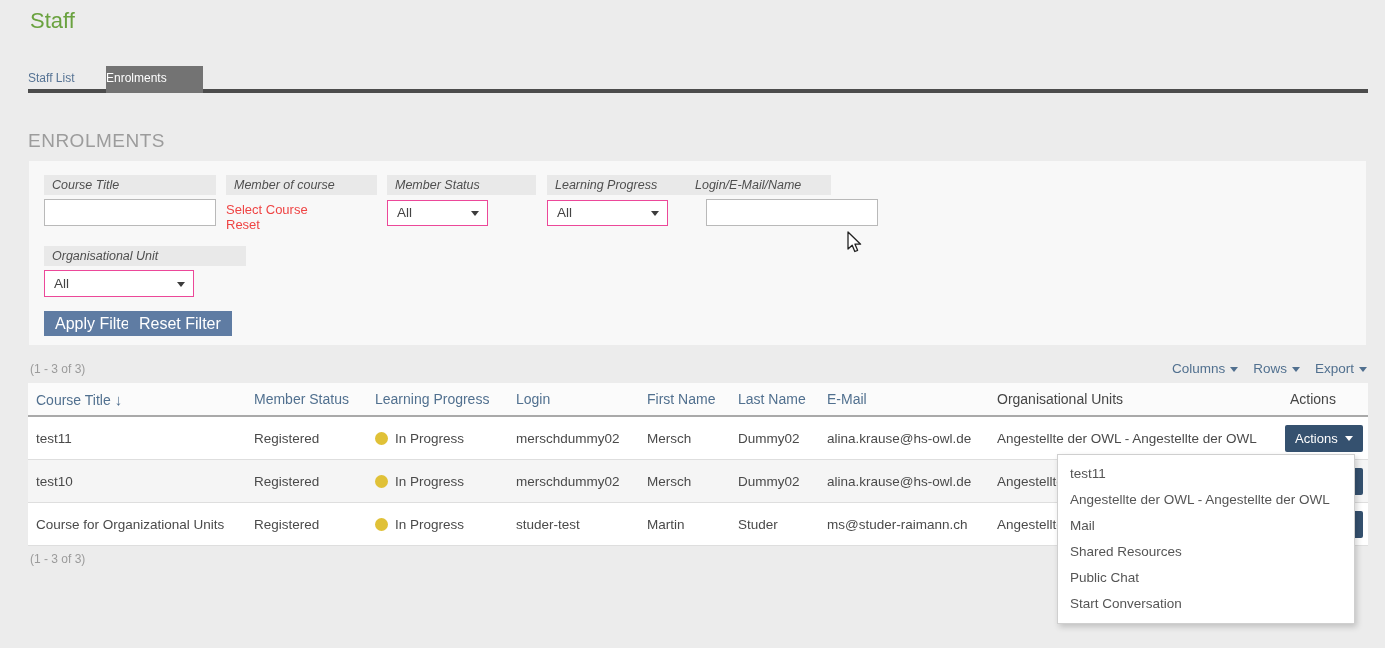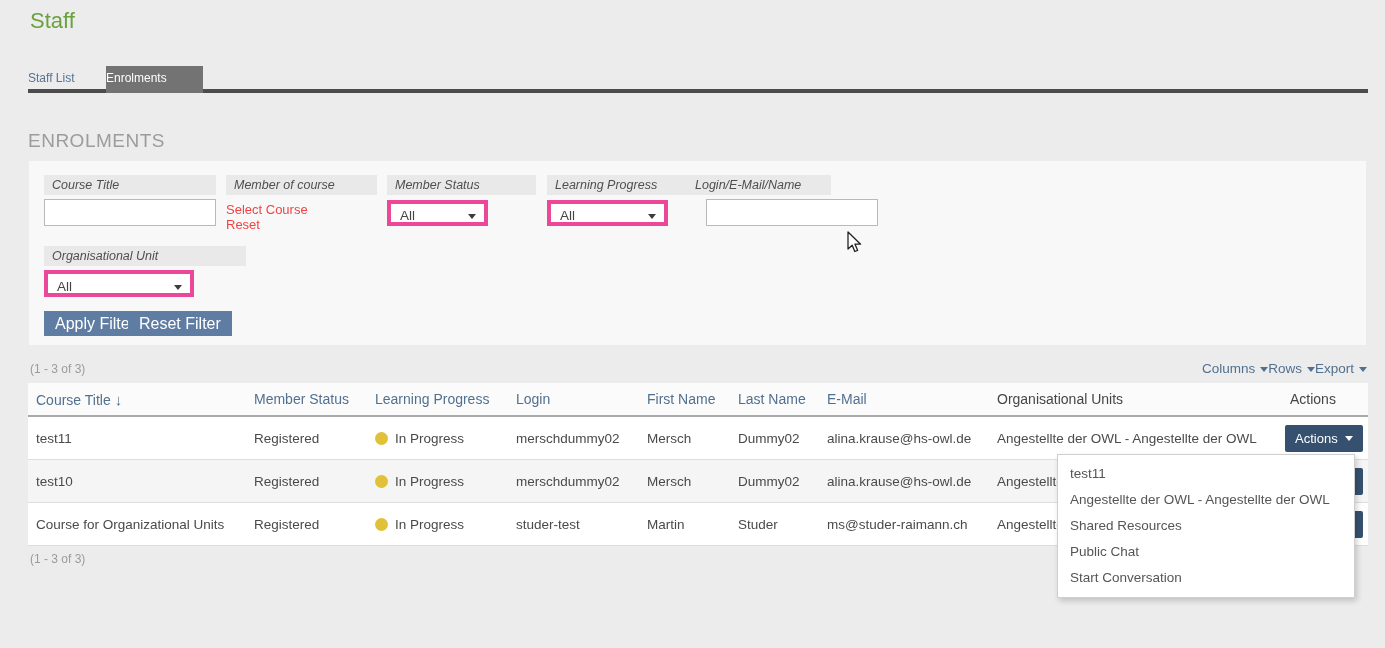--- a/index.html
+++ b/index.html
@@ -13,29 +13,29 @@
   .page-title{position:absolute;left:30px;top:8px;font-size:22px;color:#6aa23f;font-weight:400;}
   .tabbar-line{position:absolute;left:28px;top:89px;width:1340px;height:4px;background:#4c4c4c;}
   .tab{position:absolute;top:66px;height:27px;line-height:25px;text-align:left;font-size:12px;cursor:pointer;z-index:2;box-sizing:border-box;}
   .tab.inactive{left:28px;width:78px;color:#567394;}
   .tab.active{left:106px;width:97px;background:#737373;color:#ffffff;}
   .section-heading{position:absolute;left:28px;top:130px;font-size:19px;color:#9c9c9c;letter-spacing:.5px;}
   
   .filter-panel{position:absolute;left:28px;top:160px;width:1339px;height:186px;background:#f8f8f8;border:1px solid #ececec;box-sizing:border-box;}
   .f-label{position:absolute;height:20px;line-height:20px;background:#e9e9e9;color:#4f4f4f;font-style:italic;font-size:12.5px;padding:0 8px;box-sizing:border-box;}
   .f-input{position:absolute;height:27px;border:1px solid #b9b9b9;background:#fff;box-sizing:border-box;font-family:inherit;font-size:13.5px;color:#444;padding:0 6px;outline:none;}
-  .f-select{position:absolute;height:26px;line-height:24px;border:4px solid #ec4899;background:#fff;box-sizing:border-box;font-size:13.5px;color:#444;padding-left:9px;cursor:pointer;}
+  .f-select{position:absolute;height:26px;line-height:24px;border:1px solid #ec4899;background:#fff;box-sizing:border-box;font-size:13.5px;color:#444;padding-left:9px;cursor:pointer;}
   .f-select .sel-caret{position:absolute;right:8px;top:10px;width:0;height:0;border-left:4px solid transparent;border-right:4px solid transparent;border-top:5px solid #3c3c3c;}
   .f-link{position:absolute;font-size:13px;color:#ef4444;cursor:pointer;}
   .btn{position:absolute;height:25px;line-height:25px;padding:0 11px;font-size:16px;color:#fff;background:#5f7ca3;border:none;cursor:pointer;font-family:inherit;}
   
   .pag{position:absolute;font-size:12px;color:#9b9b9b;}
   .pag.top{left:30px;top:362px;}
   .pag.bottom{left:30px;top:552px;}
-  .view-controls{position:absolute;right:18px;top:361px;display:flex;font-size:13.5px;color:#51708f;}
+  .view-controls{position:absolute;right:18px;top:361px;display:flex;gap:15px;font-size:13.5px;color:#51708f;}
   .view-controls .vc{display:flex;align-items:center;gap:5px;cursor:pointer;}
   .caret-blue{display:inline-block;width:0;height:0;border-left:4px solid transparent;border-right:4px solid transparent;border-top:5px solid #51708f;margin-top:2px;}
   
   table.list{position:absolute;left:28px;top:383px;width:1340px;border-collapse:collapse;table-layout:fixed;}
   table.list th{font-size:14px;font-weight:400;text-align:left;color:#51708f;background:#fbfbfb;padding:7px 8px;height:18px;border-bottom:2px solid #a9a9a9;white-space:nowrap;overflow:hidden;}
   table.list th.plain{color:#464646;}
   table.list td{font-size:13.5px;color:#4a4a4a;padding:0 8px;height:42px;border-bottom:1px solid #dedede;background:#fff;white-space:nowrap;overflow:hidden;vertical-align:middle;}
   table.list tr.alt td{background:#f5f5f5;}
   .sort-arrow{color:#51708f;font-weight:bold;font-size:15px;margin-left:4px;}
   .lp-dot{display:inline-block;width:13px;height:13px;border-radius:50%;background:#e0c137;margin-right:7px;vertical-align:-2px;}
@@ -185,20 +185,21 @@
       </td>
     </tr>
   </tbody>
 </table>
 
 <div class="pag bottom">(1 - 3 of 3)</div>
 
 <div class="actions-menu">
   <div class="mi">test11</div>
   <div class="mi">Angestellte der OWL - Angestellte der OWL</div>
+  <div class="mi">Mail</div>
   <div class="mi">Shared Resources</div>
   <div class="mi">Public Chat</div>
   <div class="mi">Start Conversation</div>
 </div>
 
 <div class="cursor">
   <svg width="21" height="24" viewBox="0 0 21 24">
     <path d="M5 2 L5 19 L9.2 15.2 L11.8 21.5 L14.6 20.3 L12 14.2 L17.6 14.2 Z" fill="#ffffff" stroke="#222" stroke-width="1.3" stroke-linejoin="round"></path>
   </svg>
 </div>

